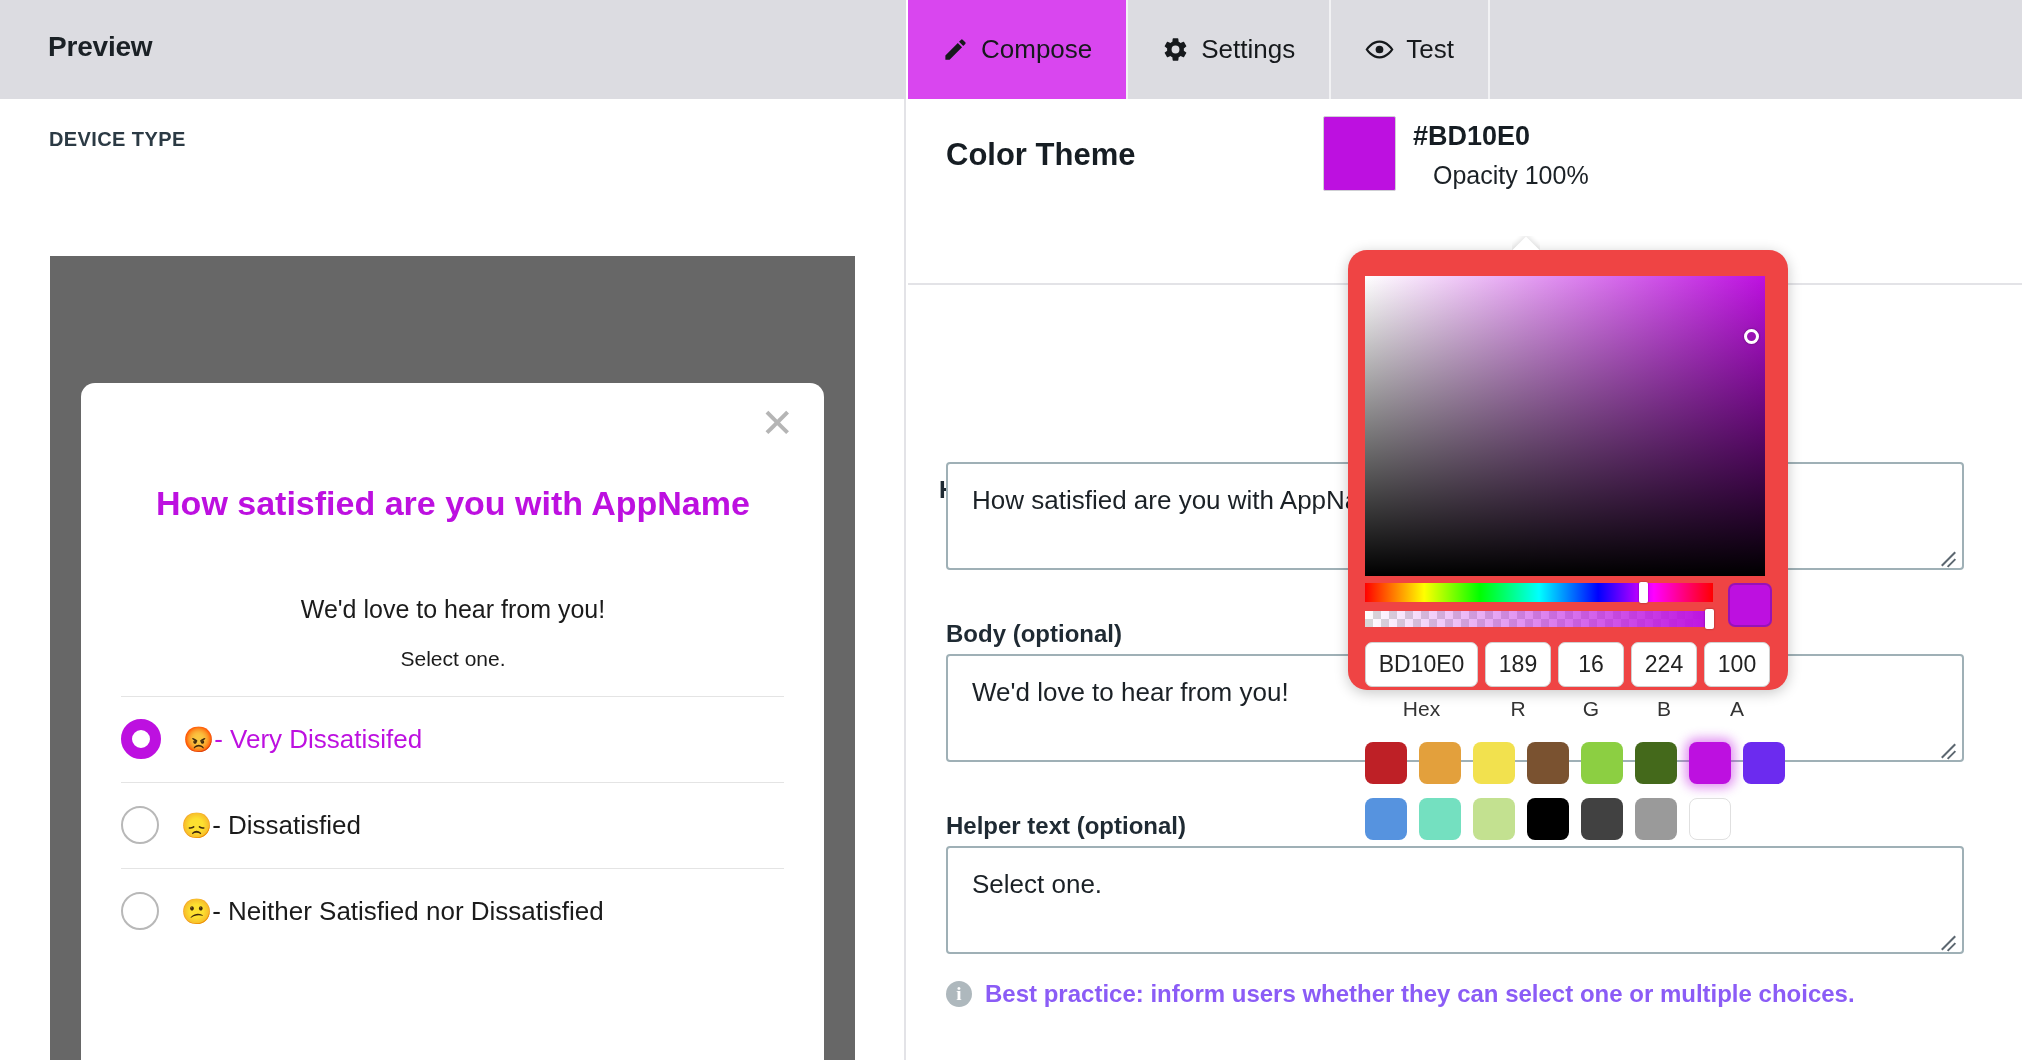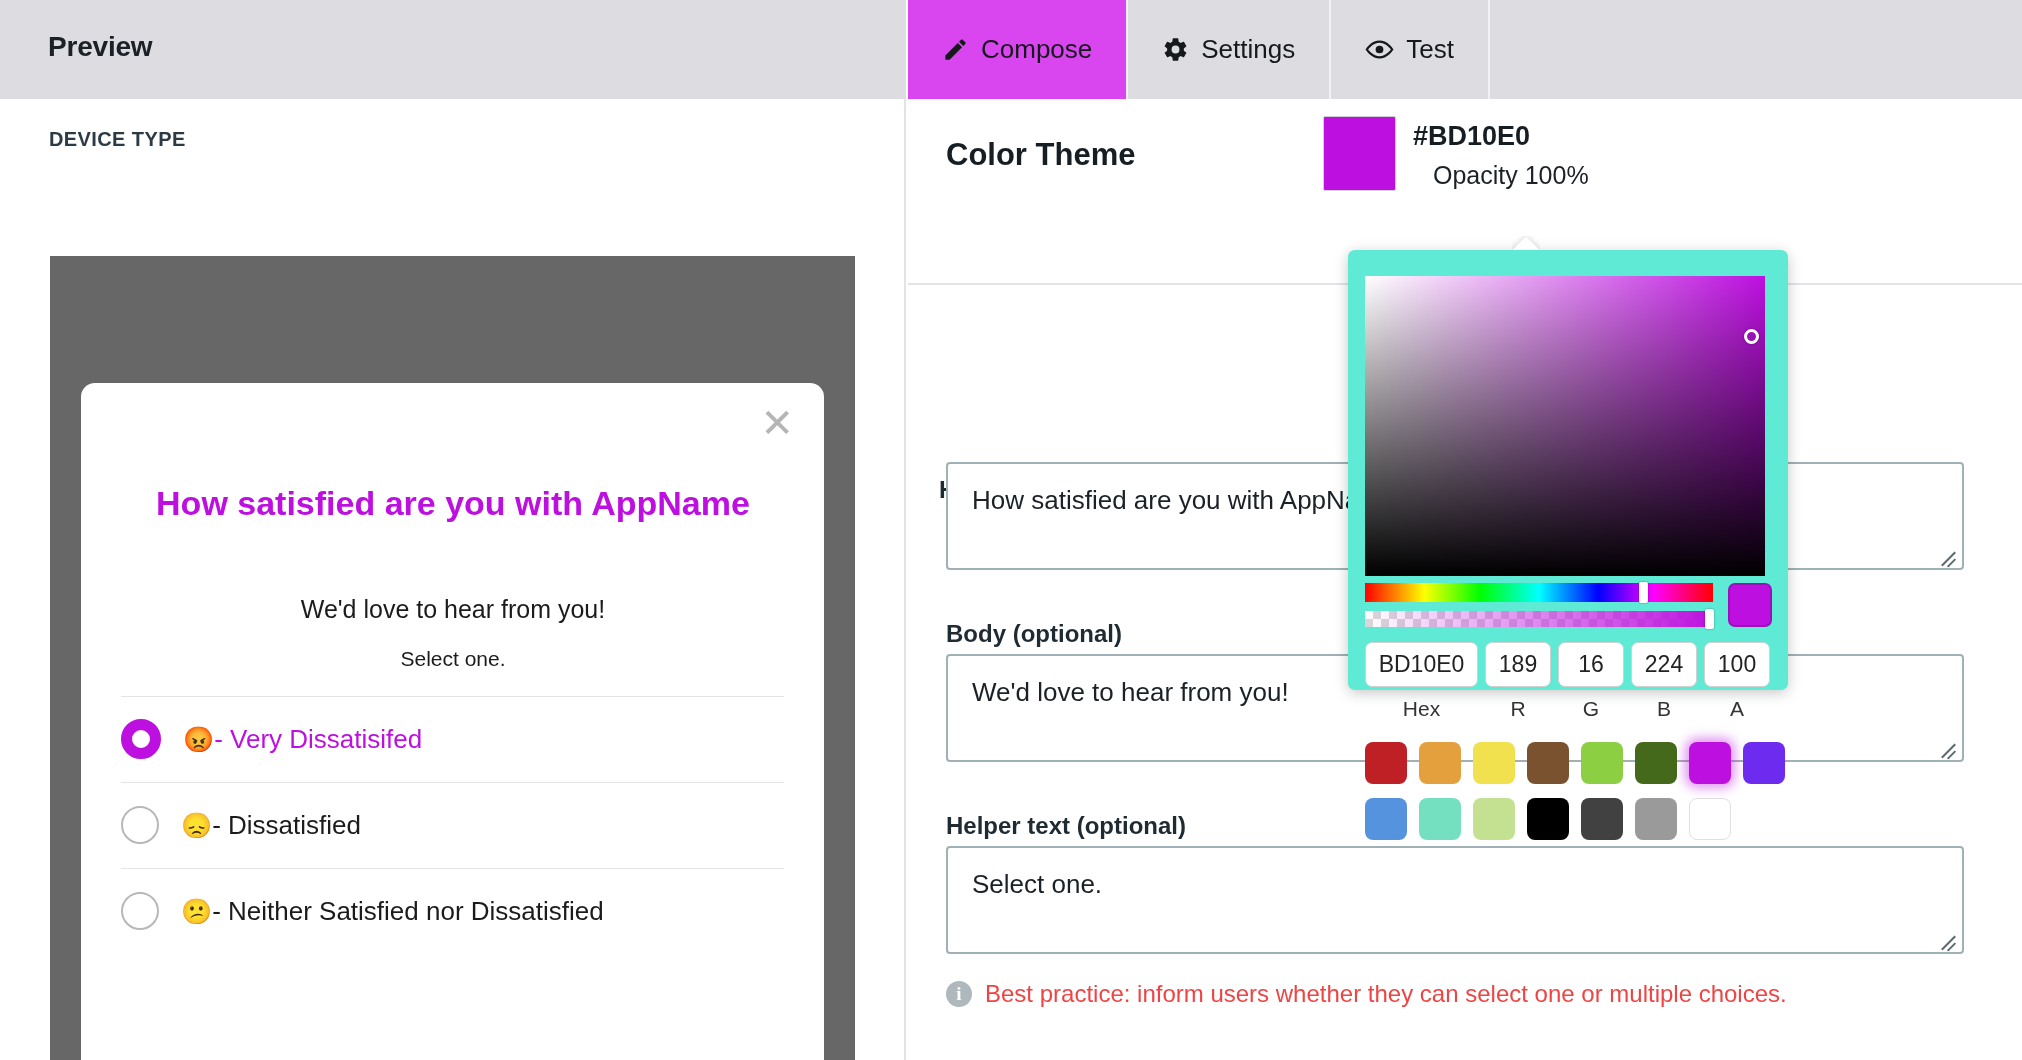--- a/index.html
+++ b/index.html
@@ -185,27 +185,27 @@
   .note {
     position: absolute; left: 38px; top: 980px;
     display: flex; align-items: center; gap: 13px;
   }
   .note-icon {
     width: 26px; height: 26px; border-radius: 50%; background: #aeb8bd;
     color: #fff; font-size: 19px; font-weight: 700;
     display: flex; align-items: center; justify-content: center;
     font-family: "Liberation Serif", serif;
   }
-  .note-text { font-size: 24px; color: #ef4444; }
+  .note-text { font-size: 24px; color: #8b5cf6; font-weight: bold; }
 
   
   .picker {
     position: absolute; left: 1348px; top: 250px;
     width: 440px; height: 440px;
-    background: #5eead4; border-radius: 7px;
+    background: #ef4444; border-radius: 19px;
     box-shadow: 0 3px 14px rgba(0,0,0,0.22);
     z-index: 50;
   }
   .picker-arrow {
     position: absolute; left: 164px; top: -14px;
     width: 28px; height: 14px; overflow: hidden;
   }
   .picker-arrow::after {
     content: ""; position: absolute; left: 3px; top: 5px;
     width: 22px; height: 22px; background: #fff;

